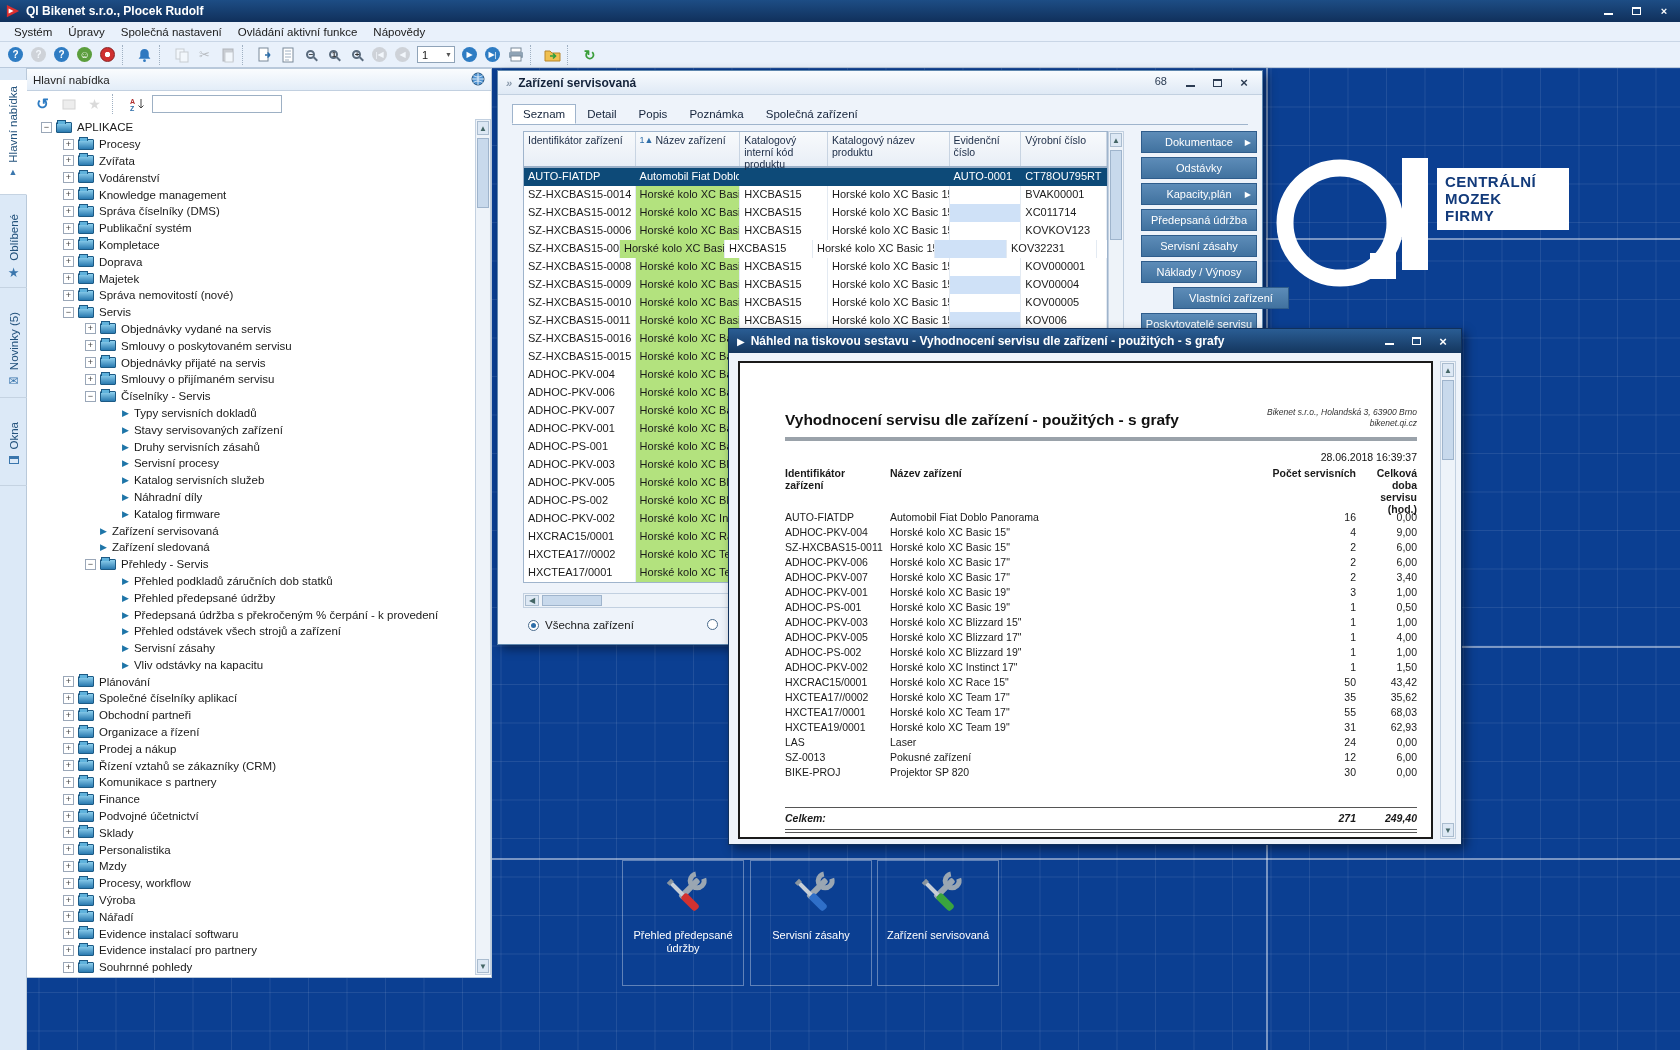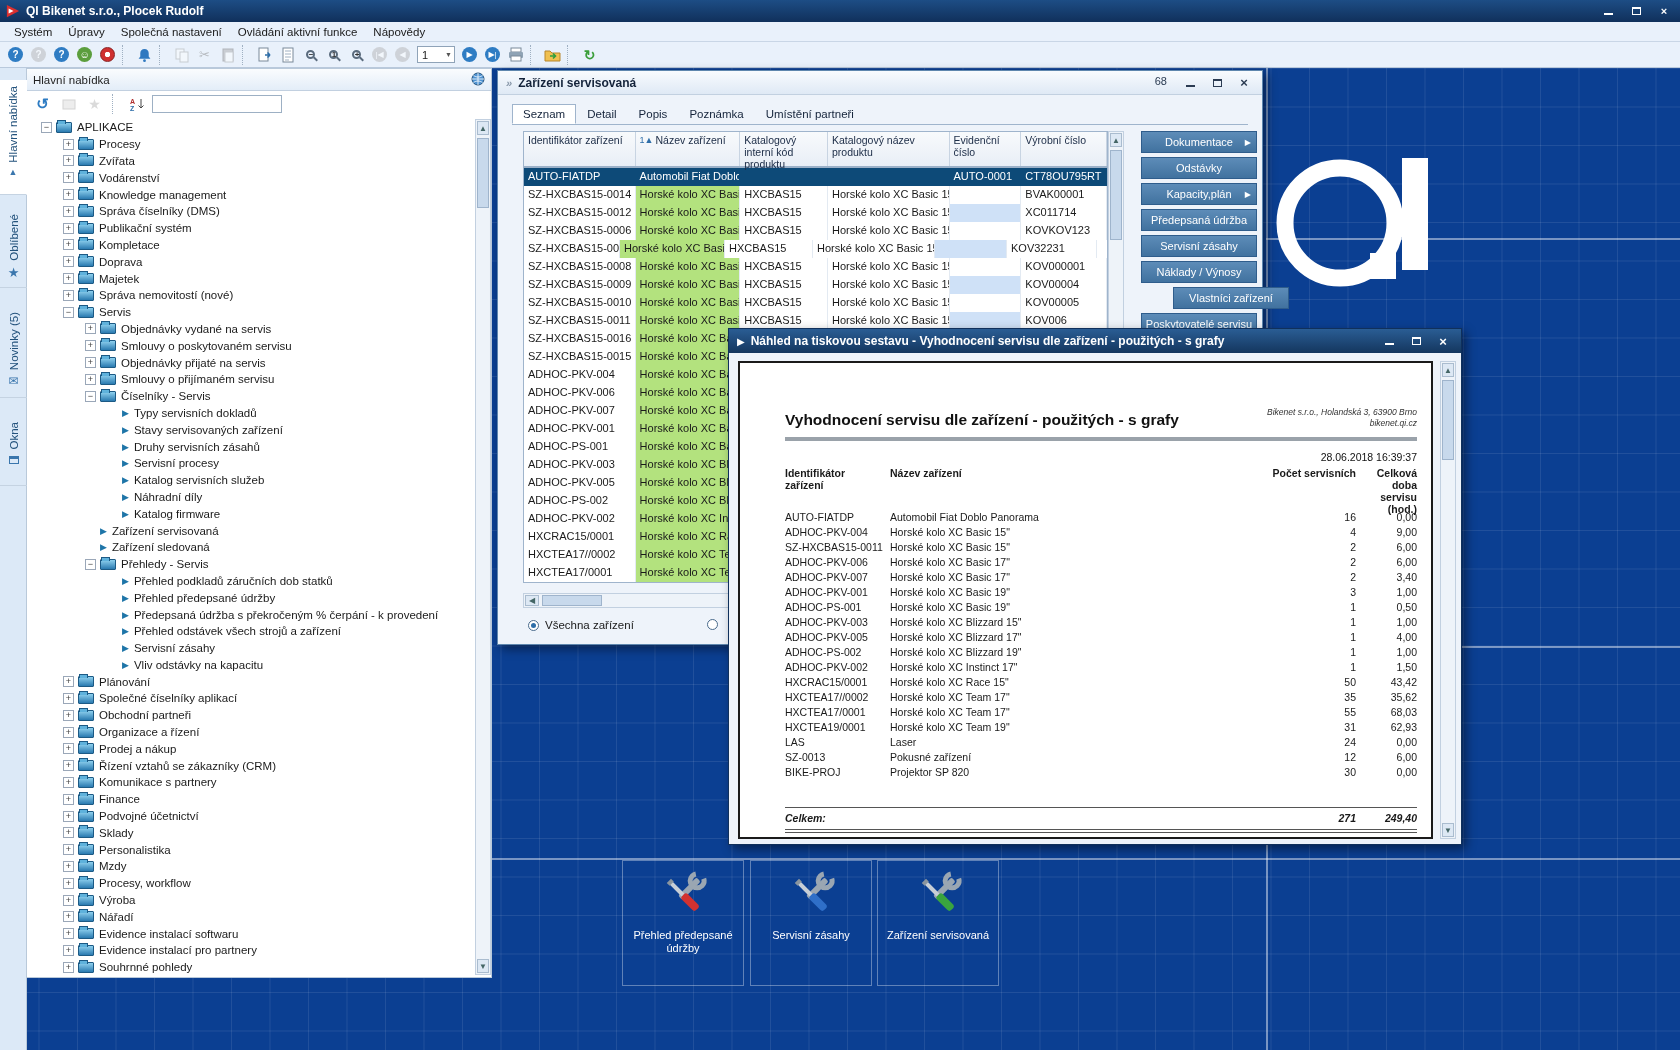--- a/index.html
+++ b/index.html
@@ -121,20 +121,25 @@
     <div class="dline" style="left:1266px;top:0;width:2px;height:982px;"></div>
     <div class="dline" style="left:1266px;top:170px;width:414px;height:2px;"></div>
     <div class="dline" style="left:1266px;top:578px;width:414px;height:2px;"></div>
     <div class="dline" style="left:0;top:790px;width:1680px;height:2px;"></div>
 
     <svg class="qilogo" width="165" height="170" viewBox="0 0 165 170">
       <circle cx="70" cy="85" r="55" fill="none" stroke="#ffffff" stroke-width="17"></circle>
       <rect x="100" y="115" width="26" height="26" fill="#ffffff"></rect>
       <rect x="132" y="20" width="26" height="112" fill="#ffffff"></rect>
     </svg>
+    <div class="brandbox">
+      <div>CENTRÁLNÍ</div>
+      <div>MOZEK</div>
+      <div>FIRMY</div>
+    </div>
     <div id="shortcuts">
         <div class="shortcut" style="left: 622px; top: 792px; height: 126px; border: 1px solid rgba(255, 255, 255, 0.35);">
           <span class="sc-ico"><svg width="56" height="56" viewBox="0 0 56 56">
               <g transform="rotate(45 28 28)">
                 <rect x="25" y="6" width="6" height="26" rx="2" fill="#9aa6b2"></rect>
                 <circle cx="28" cy="8" r="7" fill="none" stroke="#9aa6b2" stroke-width="5" stroke-dasharray="26 10"></circle>
               </g>
               <g transform="rotate(-45 28 28)">
                 <rect x="24" y="28" width="8" height="20" rx="3" fill="#d23230"></rect>
                 <rect x="26" y="10" width="4" height="18" fill="#c7ced6"></rect>
@@ -624,21 +629,21 @@
             <span class="wmax"></span>
           </span>
         <span class="wctrl" style="color:#2b3b52;font-weight:bold;font-size:13px;">×</span>
       </span>
     </div>
     <div class="dtabs" id="dtabs">
         <span class="dtab active">Seznam</span>
         <span class="dtab">Detail</span>
         <span class="dtab">Popis</span>
         <span class="dtab">Poznámka</span>
-        <span class="dtab">Umístění partneři</span>
+        <span class="dtab">Společná zařízení</span>
       </div>
     <div class="dtabline"></div>
     <div class="grid" id="dgrid">
         <div class="ghead">
           <div class="ghc" style="width: 112px;">
             <span>Identifikátor zařízení</span>
           </div>
           <div class="ghc" style="width: 105px;">
             <span class="sortmark">1▲</span>
             <span>Název zařízení</span>

